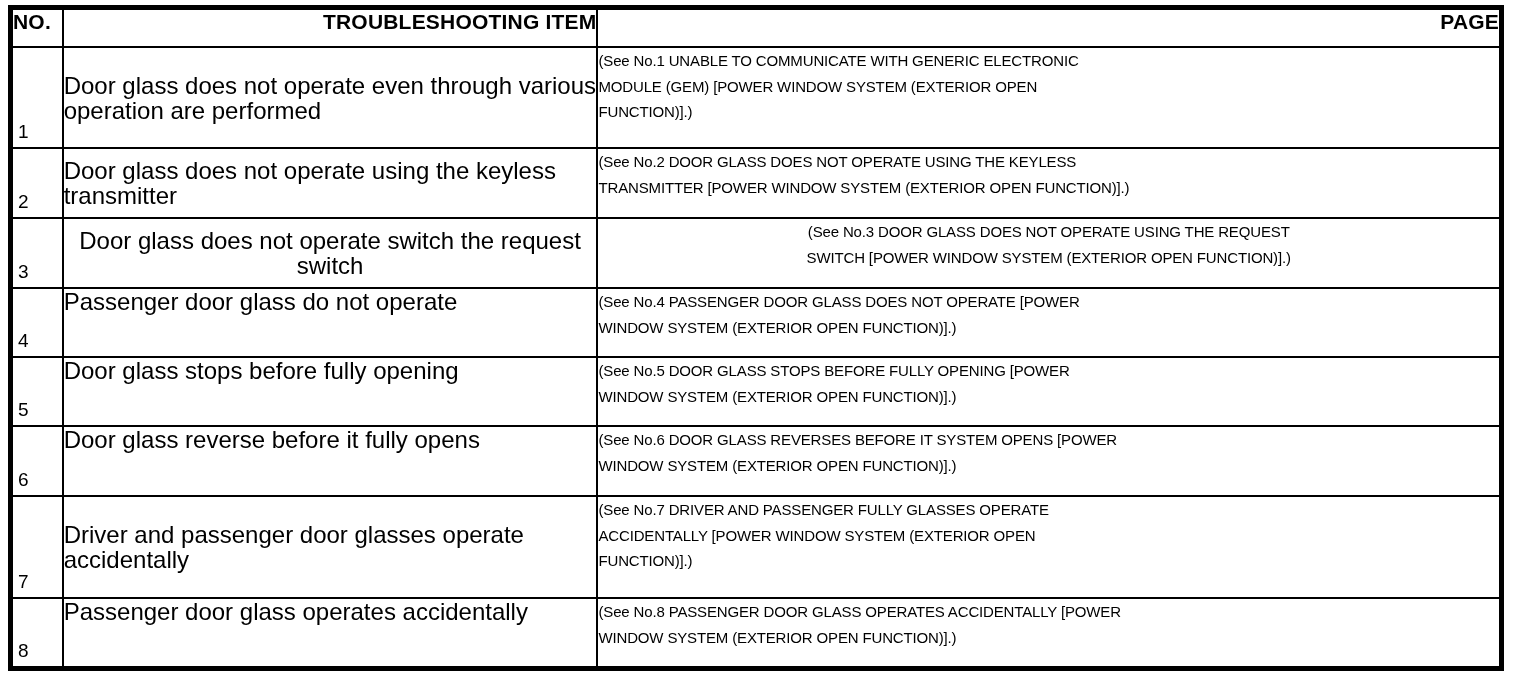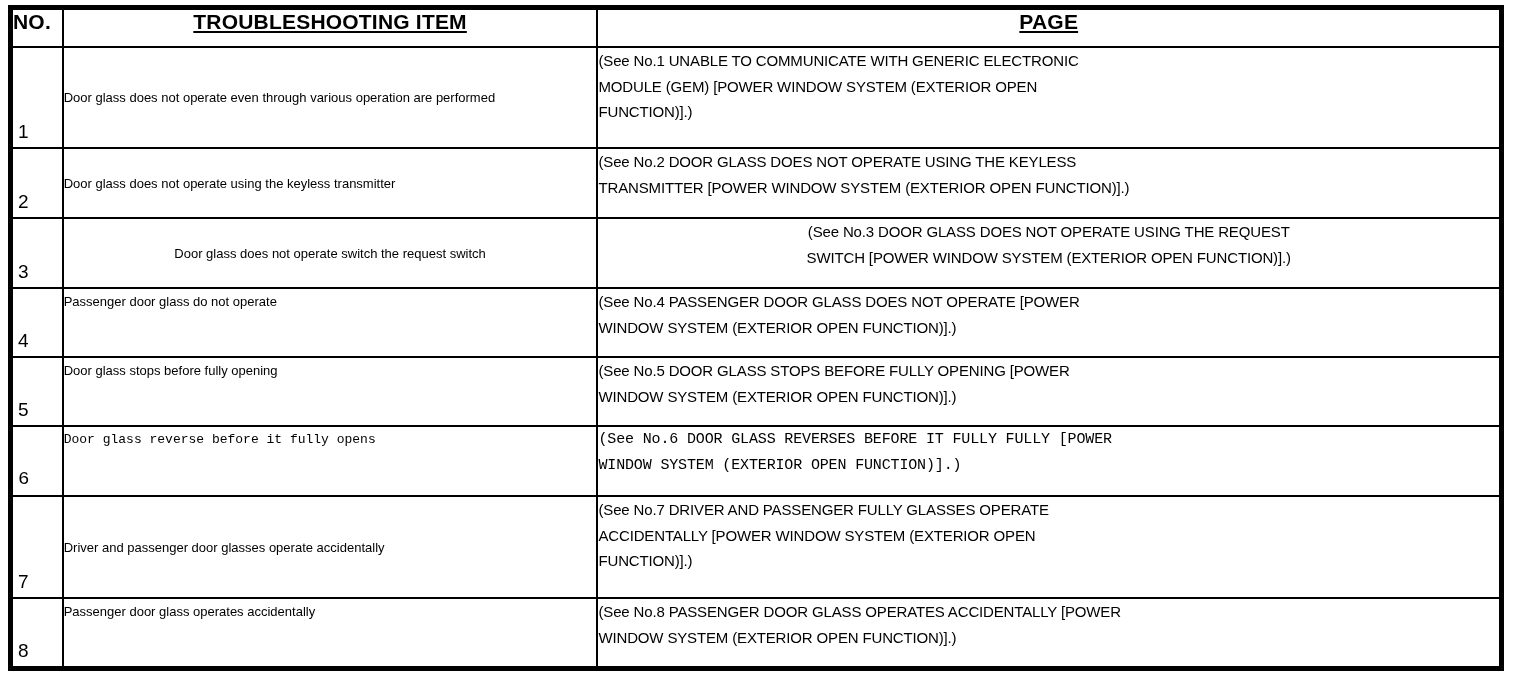--- a/index.html
+++ b/index.html
@@ -54,41 +54,40 @@
     font-size: 21px;
     letter-spacing: 0.2px;
     vertical-align: middle;
     white-space: nowrap;
   }
   .hdr-no {
     text-align: left;
     padding-left: 5px;
   }
   .hdr-center {
-    text-align: center;
-    text-decoration: underline;
+    text-align: right;
   }
 
   
   .no-cell {
     position: relative;
     font-size: 19px;
     line-height: 1;
     text-align: left;
   }
   .no-cell .no-val {
     position: absolute;
     left: 5px;
     bottom: 6px;
     display: block;
   }
 
   
   .item-cell {
-    font-size: 13px;
+    font-size: 24px;
     line-height: 25px;
     padding: 7px 6px 7px 9px;
     vertical-align: middle;
   }
 
   
   .page-cell {
     font-size: 15px;
     line-height: 25.5px;
     padding: 5px 2px 6px 4px;
@@ -96,21 +95,21 @@
     letter-spacing: -0.15px;
   }
   .page-cell .ln { display: block; white-space: nowrap; }
 
   
   tr.r1 td { height: 99px; }
   tr.r2 td { height: 68px; }
   tr.r3 td { height: 68px; text-align: center; }
   tr.r4 td { height: 67px; }
   tr.r5 td { height: 67px; border-radius: 29px; }
-  tr.r6 td { height: 68px; font-family: Liberation Mono, monospace; }
+  tr.r6 td { height: 68px; }
   tr.r7 td { height: 100px; }
   tr.r8 td { height: 67px; }
 
   tr.r1 .item-cell, tr.r2 .item-cell, tr.r3 .item-cell,
   tr.r7 .item-cell { vertical-align: middle; }
 </style>
 </head>
 <body>
 
 <div class="sheet">
@@ -202,21 +201,21 @@
       </tr>
 
       <tr class="r6">
         <td class="no-cell">
           <span class="no-val">6</span>
         </td>
         <td class="item-cell">
           <span class="ln">Door glass reverse before it fully opens</span>
         </td>
         <td class="page-cell">
-          <span class="ln">(See No.6 DOOR GLASS REVERSES BEFORE IT FULLY FULLY [POWER</span>
+          <span class="ln">(See No.6 DOOR GLASS REVERSES BEFORE IT SYSTEM OPENS [POWER</span>
           <span class="ln">WINDOW SYSTEM (EXTERIOR OPEN FUNCTION)].)</span>
         </td>
       </tr>
 
       <tr class="r7">
         <td class="no-cell">
           <span class="no-val">7</span>
         </td>
         <td class="item-cell">
           <span class="ln">Driver and passenger door glasses operate</span>

